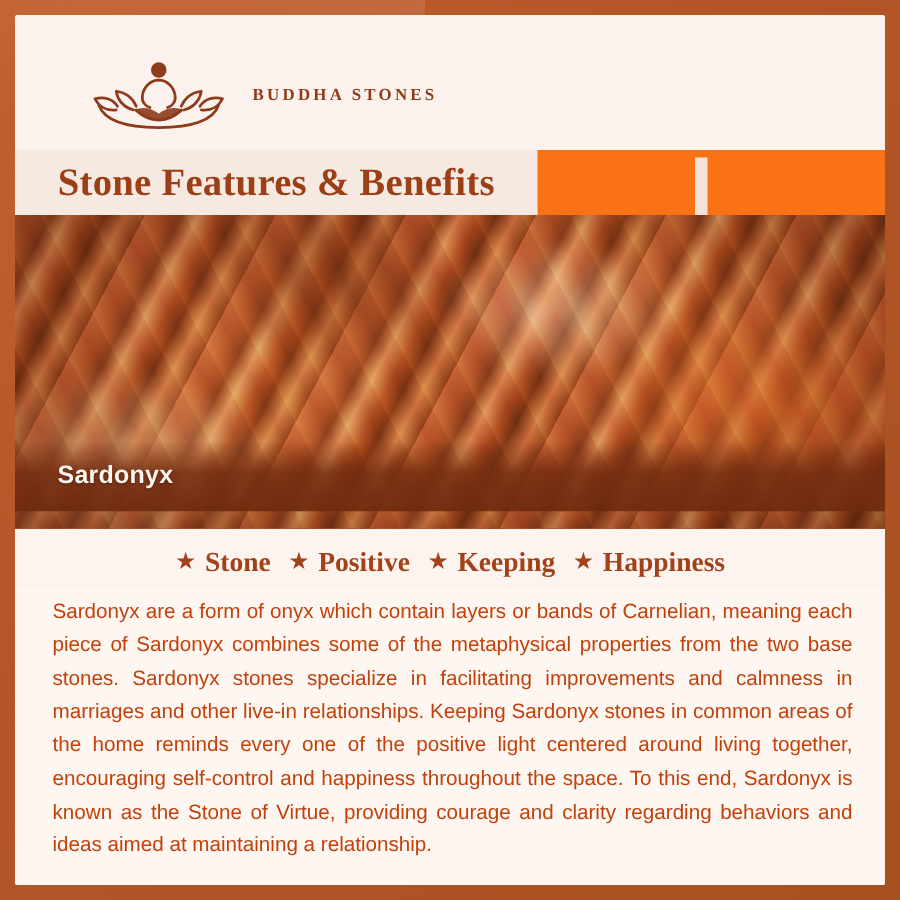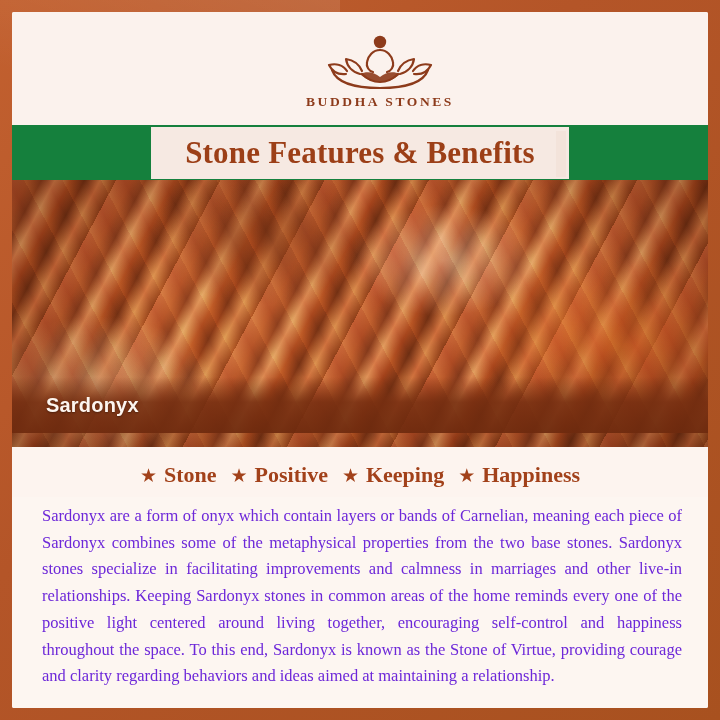--- a/index.html
+++ b/index.html
@@ -47,21 +47,21 @@
     display: flex;
     flex-direction: column;
   }
 
   
   .brand {
     position: relative;
     height: 118px;
     background: #fbf2ed;
     display: flex;
-    flex-direction: column;
+    flex-direction: row;
     align-items: center;
     justify-content: flex-start;
     padding-top: 18px;
     box-sizing: border-box;
     padding-left: 40px;
   }
   .logo-wrap {
     width: 150px;
     height: 62px;
     display: flex;
@@ -74,24 +74,24 @@
     letter-spacing: 2.6px;
     color: #8d3b1b;
     font-weight: 700;
     font-family: "Liberation Serif", serif;
   }
 
   
   .title-band {
     position: relative;
     height: 58px;
-    background: #15803d;
-    display: flex;
-    align-items: center;
-    justify-content: center;
+    background: #f97316;
+    display: flex;
+    align-items: center;
+    justify-content: flex-start;
   }
   .title-band::before,
   .title-band::after {
     content: "";
     position: absolute;
     top: 6px;
     width: 10px;
     height: 46px;
     background: #f3e3da;
   }
@@ -207,25 +207,25 @@
   .body-copy {
     flex: 1;
     background: #fdf6f1;
     padding: 6px 26px 18px 30px;
     box-sizing: border-box;
   }
   .body-copy p {
     margin: 0;
     font-size: 16.5px;
     line-height: 1.62;
-    color: #6d28d9;
+    color: #c2410c;
     text-align: justify;
     text-justify: inter-word;
     hyphens: auto;
-    font-family: Liberation Serif, serif;
+    font-family: Liberation Sans, sans-serif;
   }
 </style>
 </head>
 <body>
 
 <div class="page">
   <div class="card">
 
     <div class="brand">
       <div class="logo-wrap">

